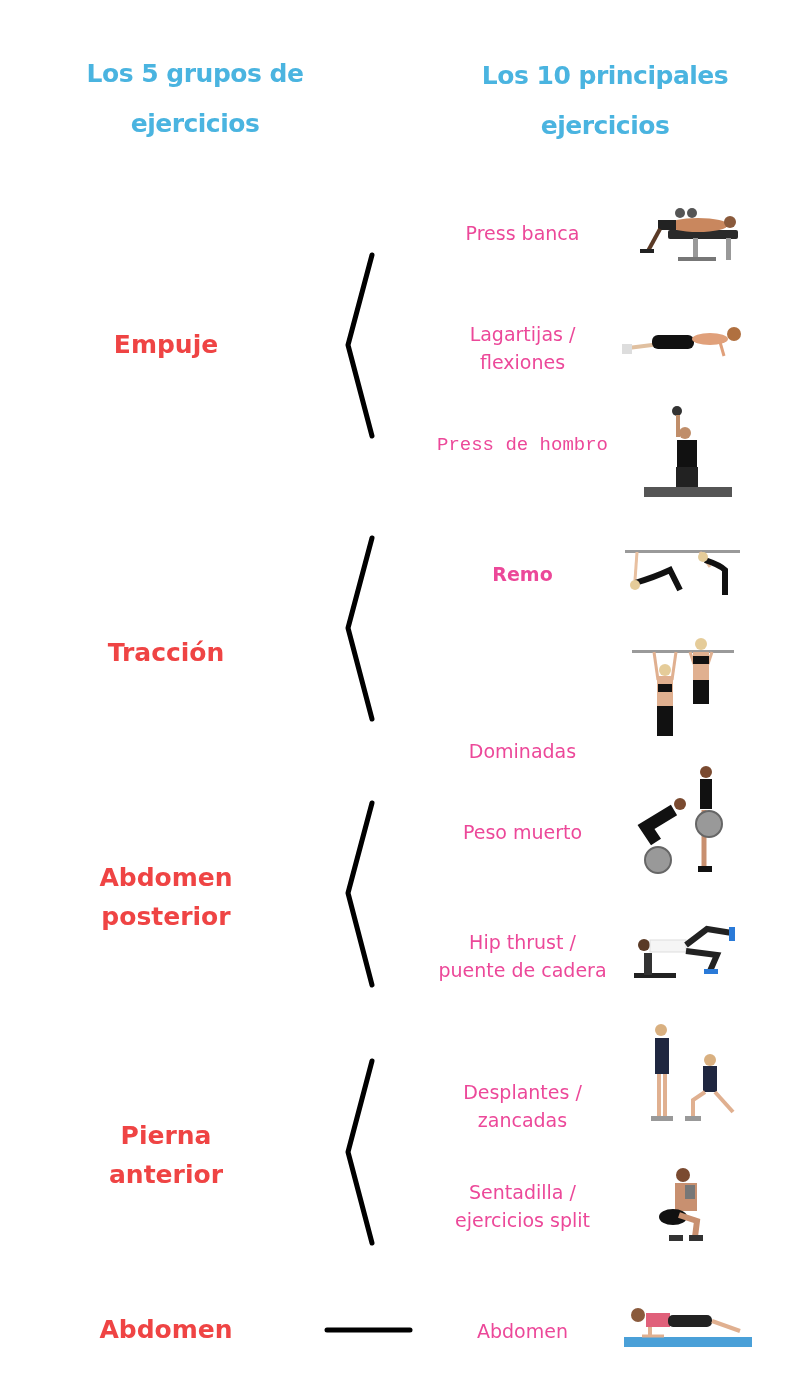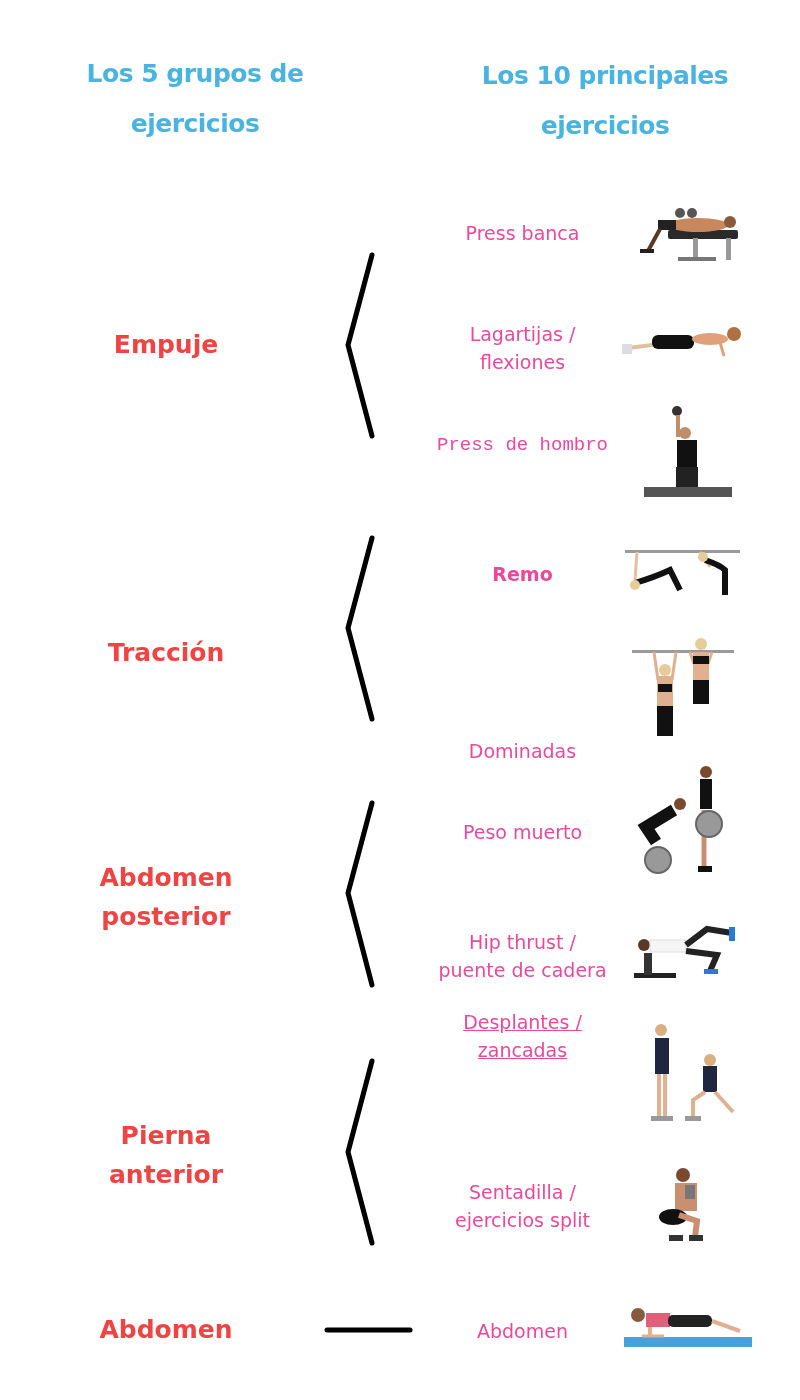--- a/index.html
+++ b/index.html
@@ -34,21 +34,21 @@
   </g>
 </svg>
 
 <div class="ex-label" style="top:219px;">Press banca</div>
 <div class="ex-label" style="top:320px;width:205px;padding:0 30px;box-sizing:border-box;">Lagartijas / flexiones</div>
 <div class="ex-label" style="top:431px;font-family:Liberation Mono, monospace;">Press de hombro</div>
 <div class="ex-label" style="top:560px;font-weight:bold;">Remo</div>
 <div class="ex-label" style="top:713px;margin-top:24px;">Dominadas</div>
 <div class="ex-label" style="top:818px;">Peso muerto</div>
 <div class="ex-label" style="top:928px;padding:0 18px;box-sizing:border-box;">Hip thrust / puente de cadera</div>
-<div class="ex-label" style="top:1008px;padding:0 30px;box-sizing:border-box;text-decoration:underline;">Desplantes / zancadas</div>
+<div class="ex-label" style="top:1078px;padding:0 30px;box-sizing:border-box;">Desplantes / zancadas</div>
 <div class="ex-label" style="top:1178px;padding:0 20px;box-sizing:border-box;">Sentadilla / ejercicios split</div>
 <div class="ex-label" style="top:1317px;">Abdomen</div>
 
 <svg class="pic" style="left:638px;top:205px;" width="110" height="60">
   <rect x="30" y="25" width="70" height="9" rx="2" fill="#2a2a2a"></rect>
   <rect x="55" y="33" width="5" height="20" fill="#999"></rect>
   <rect x="40" y="52" width="38" height="4" fill="#777"></rect>
   <rect x="88" y="33" width="5" height="22" fill="#999"></rect>
   <ellipse cx="60" cy="20" rx="30" ry="7" fill="#c9875e"></ellipse>
   <circle cx="92" cy="17" r="6" fill="#8a5a3c"></circle>

